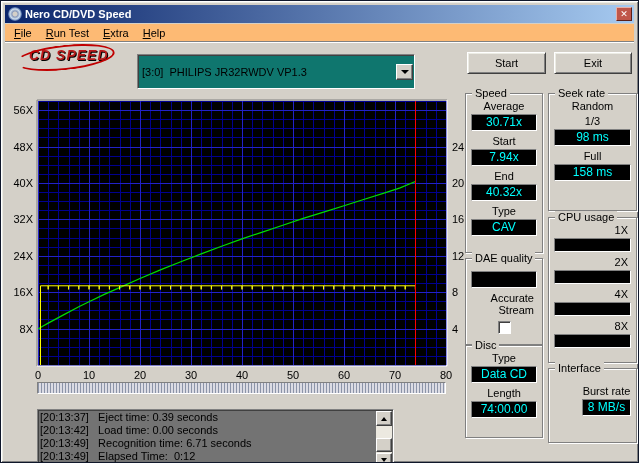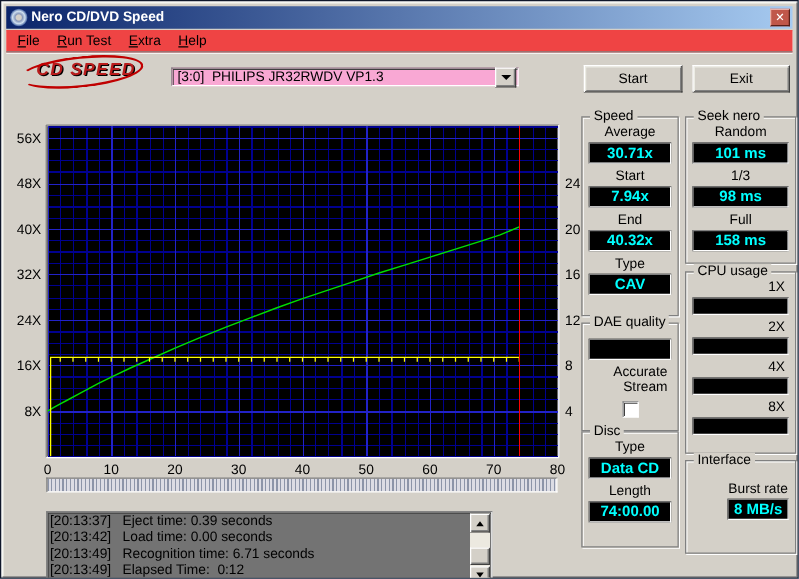--- a/index.html
+++ b/index.html
@@ -29,21 +29,21 @@
     width:16px; height:14px; background:#c0574a;
     border:1px solid; border-color:#e8b0a8 #5a1f18 #5a1f18 #e8b0a8;
     color:#fff; font-size:9px; line-height:12px; text-align:center; cursor:default;
   }
 
   
   .menubar {
     position:absolute; left:4px; right:4px; top:23px; height:18px;
     display:flex; align-items:center; padding-left:2px;
     border-bottom:1px solid #808080; box-shadow:0 1px 0 #ffffff;
-    background:#ef4444; font-size:11px; color:#000;
+    background:#fdba74; font-size:11px; color:#000;
   }
   .menu-item { padding:2px 7px; }
   .menu-item::first-letter { text-decoration:underline; }
 
   
   .logo { position:absolute; left:12px; top:45px; width:120px; height:40px; }
   .logo-nero {
     position:relative; font-size:25px; font-weight:bold; font-style:italic;
     color:#141414; letter-spacing:1px; line-height:24px; padding-left:8px;
   }
@@ -51,22 +51,22 @@
     position:absolute; left:2px; top:-1px; width:100px; height:25px;
     border:2px solid #c00000; border-radius:50%; transform:rotate(-6deg);
     border-left-color:transparent;
   }
   .logo-cdspeed {
     font-size:14px; font-weight:bold; font-style:italic; color:#b91c1c;
     text-shadow:1px 1px 0 #000; letter-spacing:1px; padding-left:16px; margin-top:1px;
   }
 
   .combo {
-    position:absolute; left:136px; top:53px; width:278px; height:15px;
-    background:#f9a8d4; border:1px solid; border-color:#808080 #ffffff #ffffff #808080;
+    position:absolute; left:136px; top:53px; width:278px; height:35px;
+    background:#0f766e; border:1px solid; border-color:#808080 #ffffff #ffffff #808080;
     box-shadow:inset 1px 1px 0 #404040;
     display:flex; align-items:center;
   }
   .combo-text { flex:1; font-size:11px; padding:0 4px; white-space:pre; overflow:hidden; }
   .combo-arrow {
     width:17px; height:16px; margin-right:1px; background:#d4d0c8;
     border:1px solid; border-color:#ffffff #404040 #404040 #ffffff;
     box-shadow:inset -1px -1px 0 #808080;
     display:flex; align-items:center; justify-content:center;
   }
@@ -91,21 +91,21 @@
     box-shadow:1px 1px 0 #ffffff, inset 1px 1px 0 #ffffff;
     font-size:11px; color:#000;
   }
   .group-title {
     position:absolute; top:-7px; left:6px; background:#d4d0c8; padding:0 3px; font-size:11px;
   }
   .field-label { text-align:center; height:13px; line-height:13px; margin-top:2px; }
   .valuebox {
     height:17px; line-height:15px; margin:1px 5px 4px; background:#000;
     border:1px solid; border-color:#808080 #ffffff #ffffff #808080;
-    color:#00ffff; font-size:12px; font-weight:bold; text-align:center;
+    color:#00ffff; font-size:12px; font-weight:normal; text-align:center;
   }
   .cpu-label { text-align:right; padding-right:8px; height:12px; line-height:12px; margin-top:4px; }
   .cpu-box { height:14px; margin:2px 5px 4px; background:#000;
     border:1px solid; border-color:#808080 #ffffff #ffffff #808080; }
   .dae-box { height:17px; margin:12px 5px 4px; background:#000;
     border:1px solid; border-color:#808080 #ffffff #ffffff #808080; }
   .dae-label { text-align:right; line-height:12px; margin-top:4px; }
   .checkbox {
     width:13px; height:13px; margin:5px auto 0; background:#fff;
     border:1px solid; border-color:#808080 #ffffff #ffffff #808080;
@@ -333,24 +333,23 @@
       <div class="field-label">Start</div>
       <div class="valuebox">7.94x</div>
       <div class="field-label">End</div>
       <div class="valuebox">40.32x</div>
       <div class="field-label">Type</div>
       <div class="valuebox">CAV</div>
     </div>
   </div>
 
   <div class="group" style="left:547px;top:92px;width:89px;height:118px;">
-    <span class="group-title">Seek nero</span>
+    <span class="group-title">Seek rate</span>
     <div style="padding-top:4px;">
       <div class="field-label">Random</div>
-      <div class="valuebox">101 ms</div>
       <div class="field-label">1/3</div>
       <div class="valuebox">98 ms</div>
       <div class="field-label">Full</div>
       <div class="valuebox">158 ms</div>
     </div>
   </div>
 
   <div class="group" style="left:547px;top:216px;width:89px;height:146px;">
     <span class="group-title">CPU usage</span>
     <div style="padding-top:2px;">

